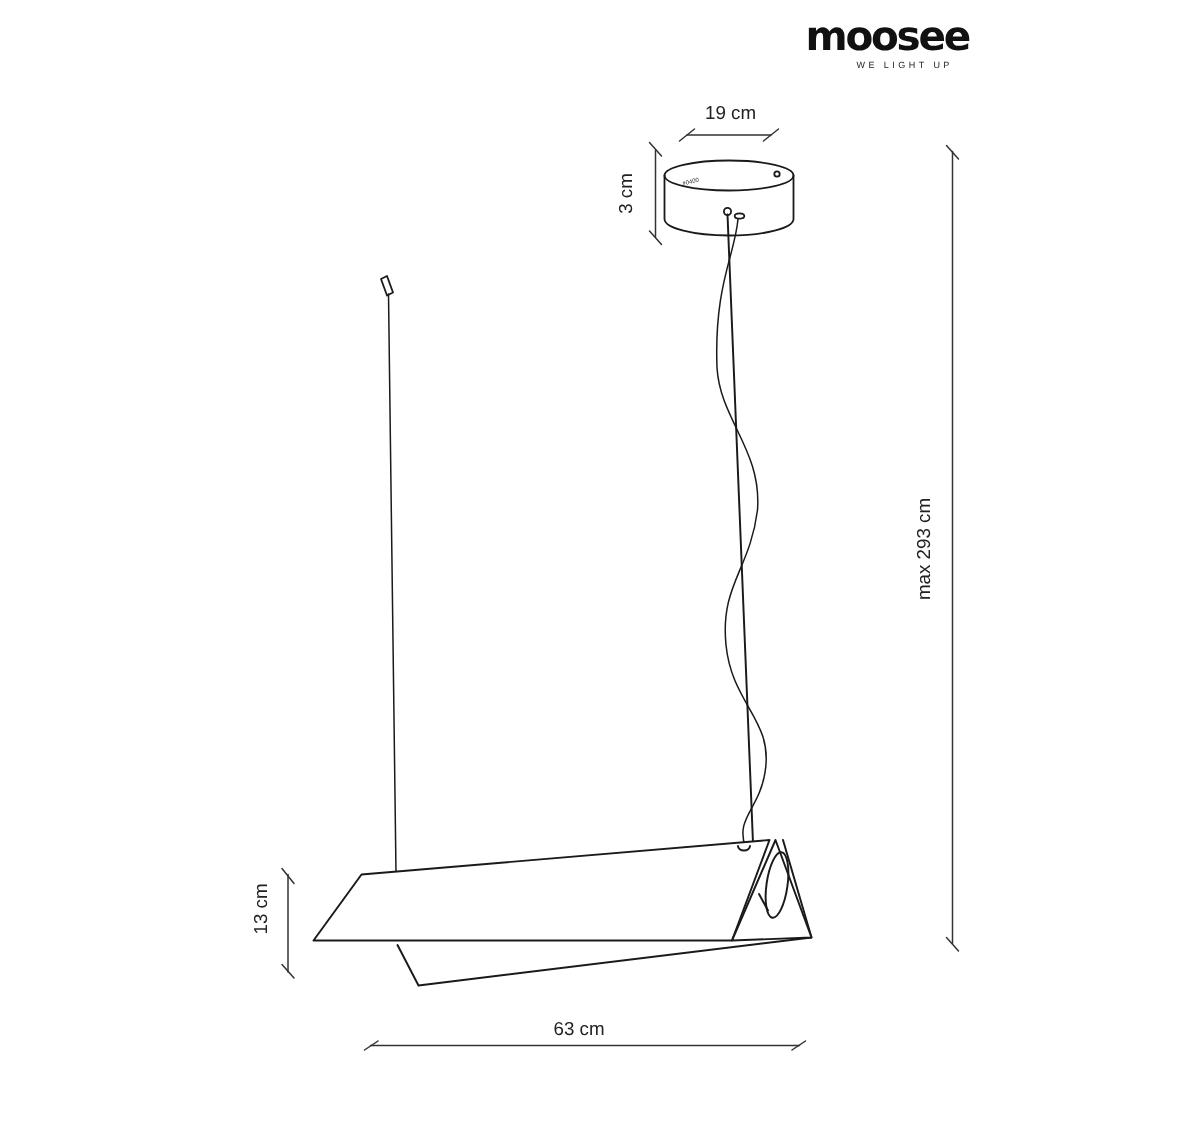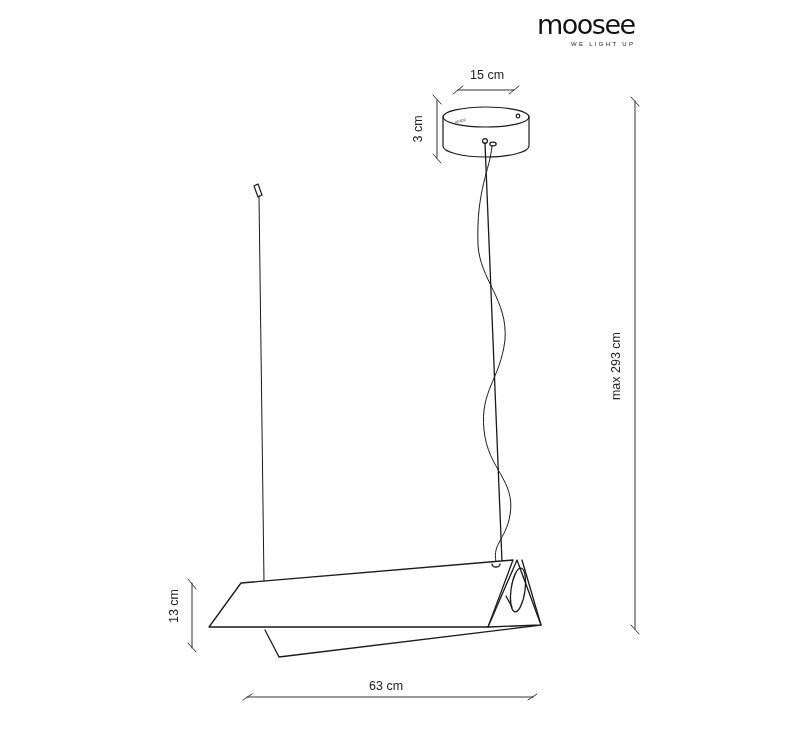--- a/index.html
+++ b/index.html
@@ -1,19 +1,19 @@
 <!DOCTYPE html>
 <html><head>
   <meta charset="utf-8">
   <style>
     html, body { margin: 0; padding: 0; background: #ffffff; }
     body { width: 800px; height: 750px; position: relative; overflow: hidden; font-family: "Liberation Sans", sans-serif; }
     #canvas { position: absolute; left: 0; top: 0; width: 800px; height: 750px; }
     .brand { position: absolute; left: 537px; top: 14px; width: 140px; height: 36px; }
-    .brand-name { position: absolute; left: 0; top: -6px; font-family: "DejaVu Sans", sans-serif; font-weight: normal; font-size: 27px; letter-spacing: -1.5px; color: #111111; line-height: 34px; }
+    .brand-name { position: absolute; left: 0; top: -6px; font-family: "DejaVu Sans", sans-serif; font-weight: bold; font-size: 27px; letter-spacing: -1.5px; color: #111111; line-height: 34px; }
     .brand-tag { position: absolute; left: 34px; top: 27px; font-family: "Liberation Sans", sans-serif; font-size: 6px; letter-spacing: 2.3px; color: #222222; }
     .dim-label { position: absolute; font-family: "Liberation Sans", sans-serif; font-size: 12.5px; color: #222222; white-space: nowrap; }
     .rot { transform-origin: center center; transform: rotate(-90deg); }
   </style>
 </head>
 <body>
 
 <div class="brand">
   <span class="brand-name">moosee</span>
   <span class="brand-tag">WE LIGHT UP</span>
@@ -73,17 +73,17 @@
       <line x1="188" y1="579" x2="196" y2="589"></line>
       <line x1="188" y1="643" x2="196" y2="652"></line>
 
       <line x1="247" y1="697" x2="533" y2="697"></line>
       <line x1="243" y1="700" x2="252" y2="694"></line>
       <line x1="528" y1="700" x2="537" y2="694"></line>
     </g>
   </g>
 </svg>
 
-<span class="dim-label" style="left:470px; top:68px;">15 cm</span>
+<span class="dim-label" style="left:470px; top:68px;">19 cm</span>
 <span class="dim-label rot" style="left:404px; top:122px;">3 cm</span>
 <span class="dim-label rot" style="left:582px; top:359px;">max 293 cm</span>
 <span class="dim-label rot" style="left:157px; top:599px;">13 cm</span>
 <span class="dim-label" style="left:369px; top:679px;text-align:right;">63 cm</span>
 
 </body></html>

